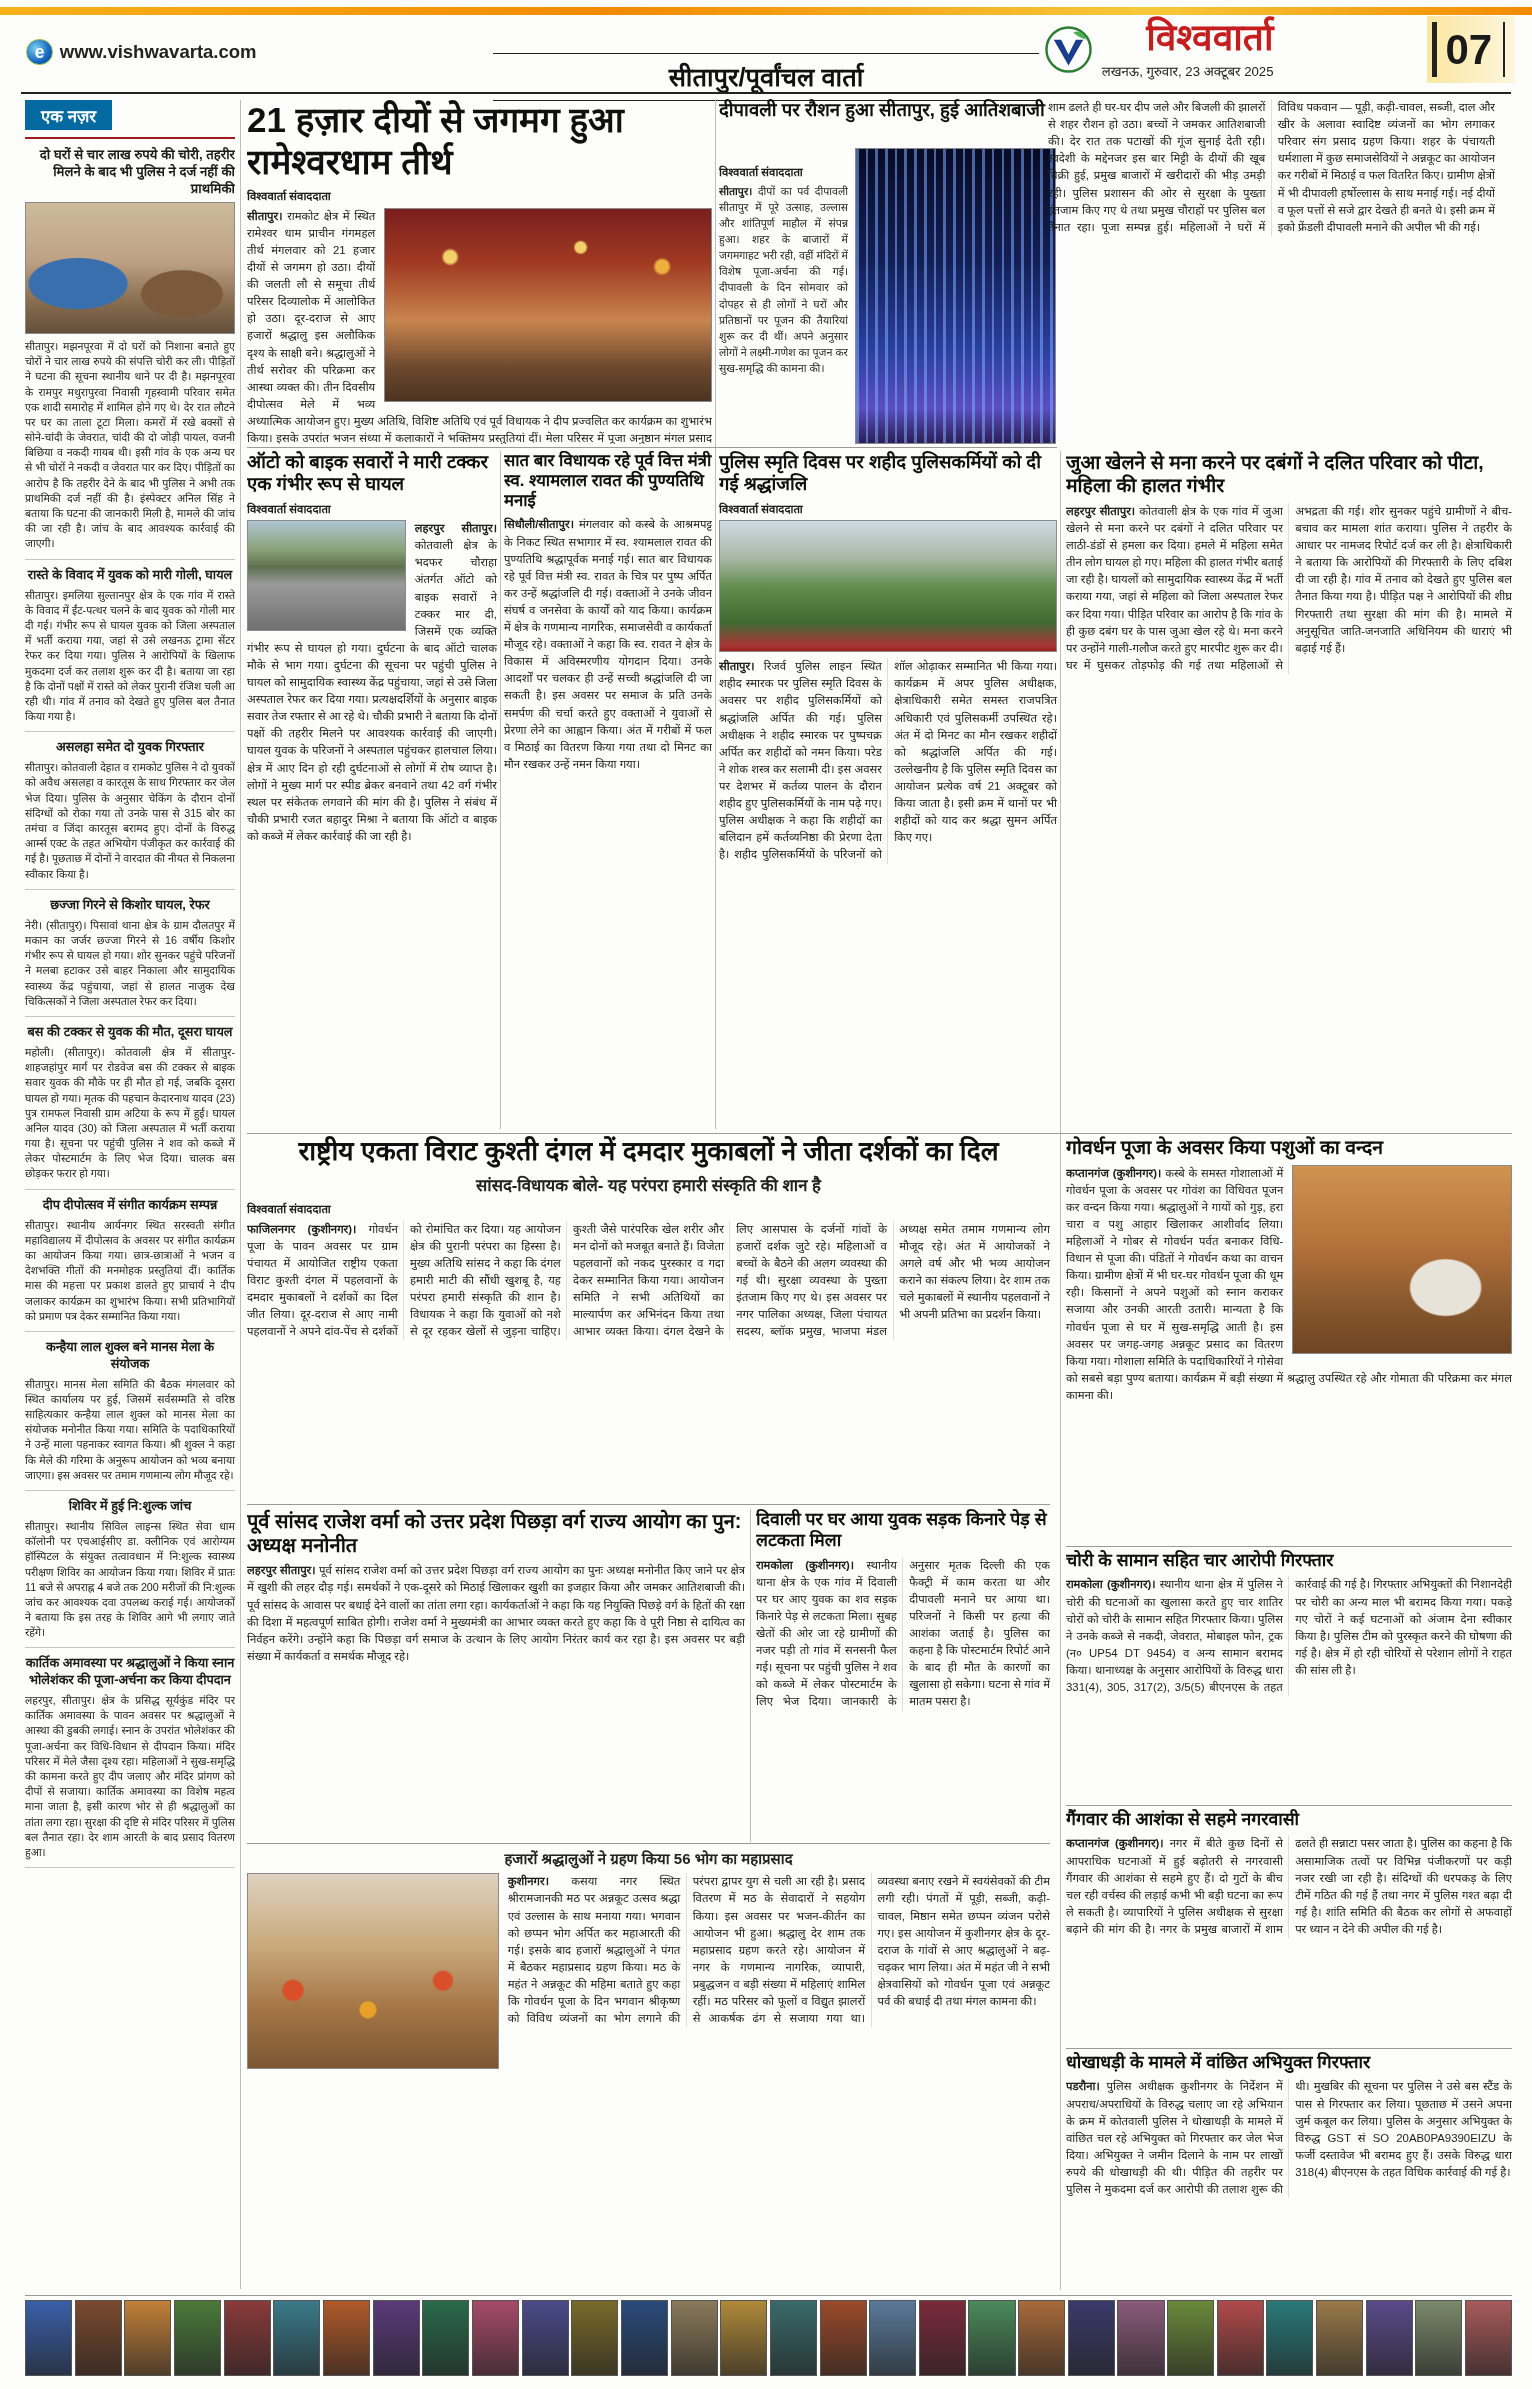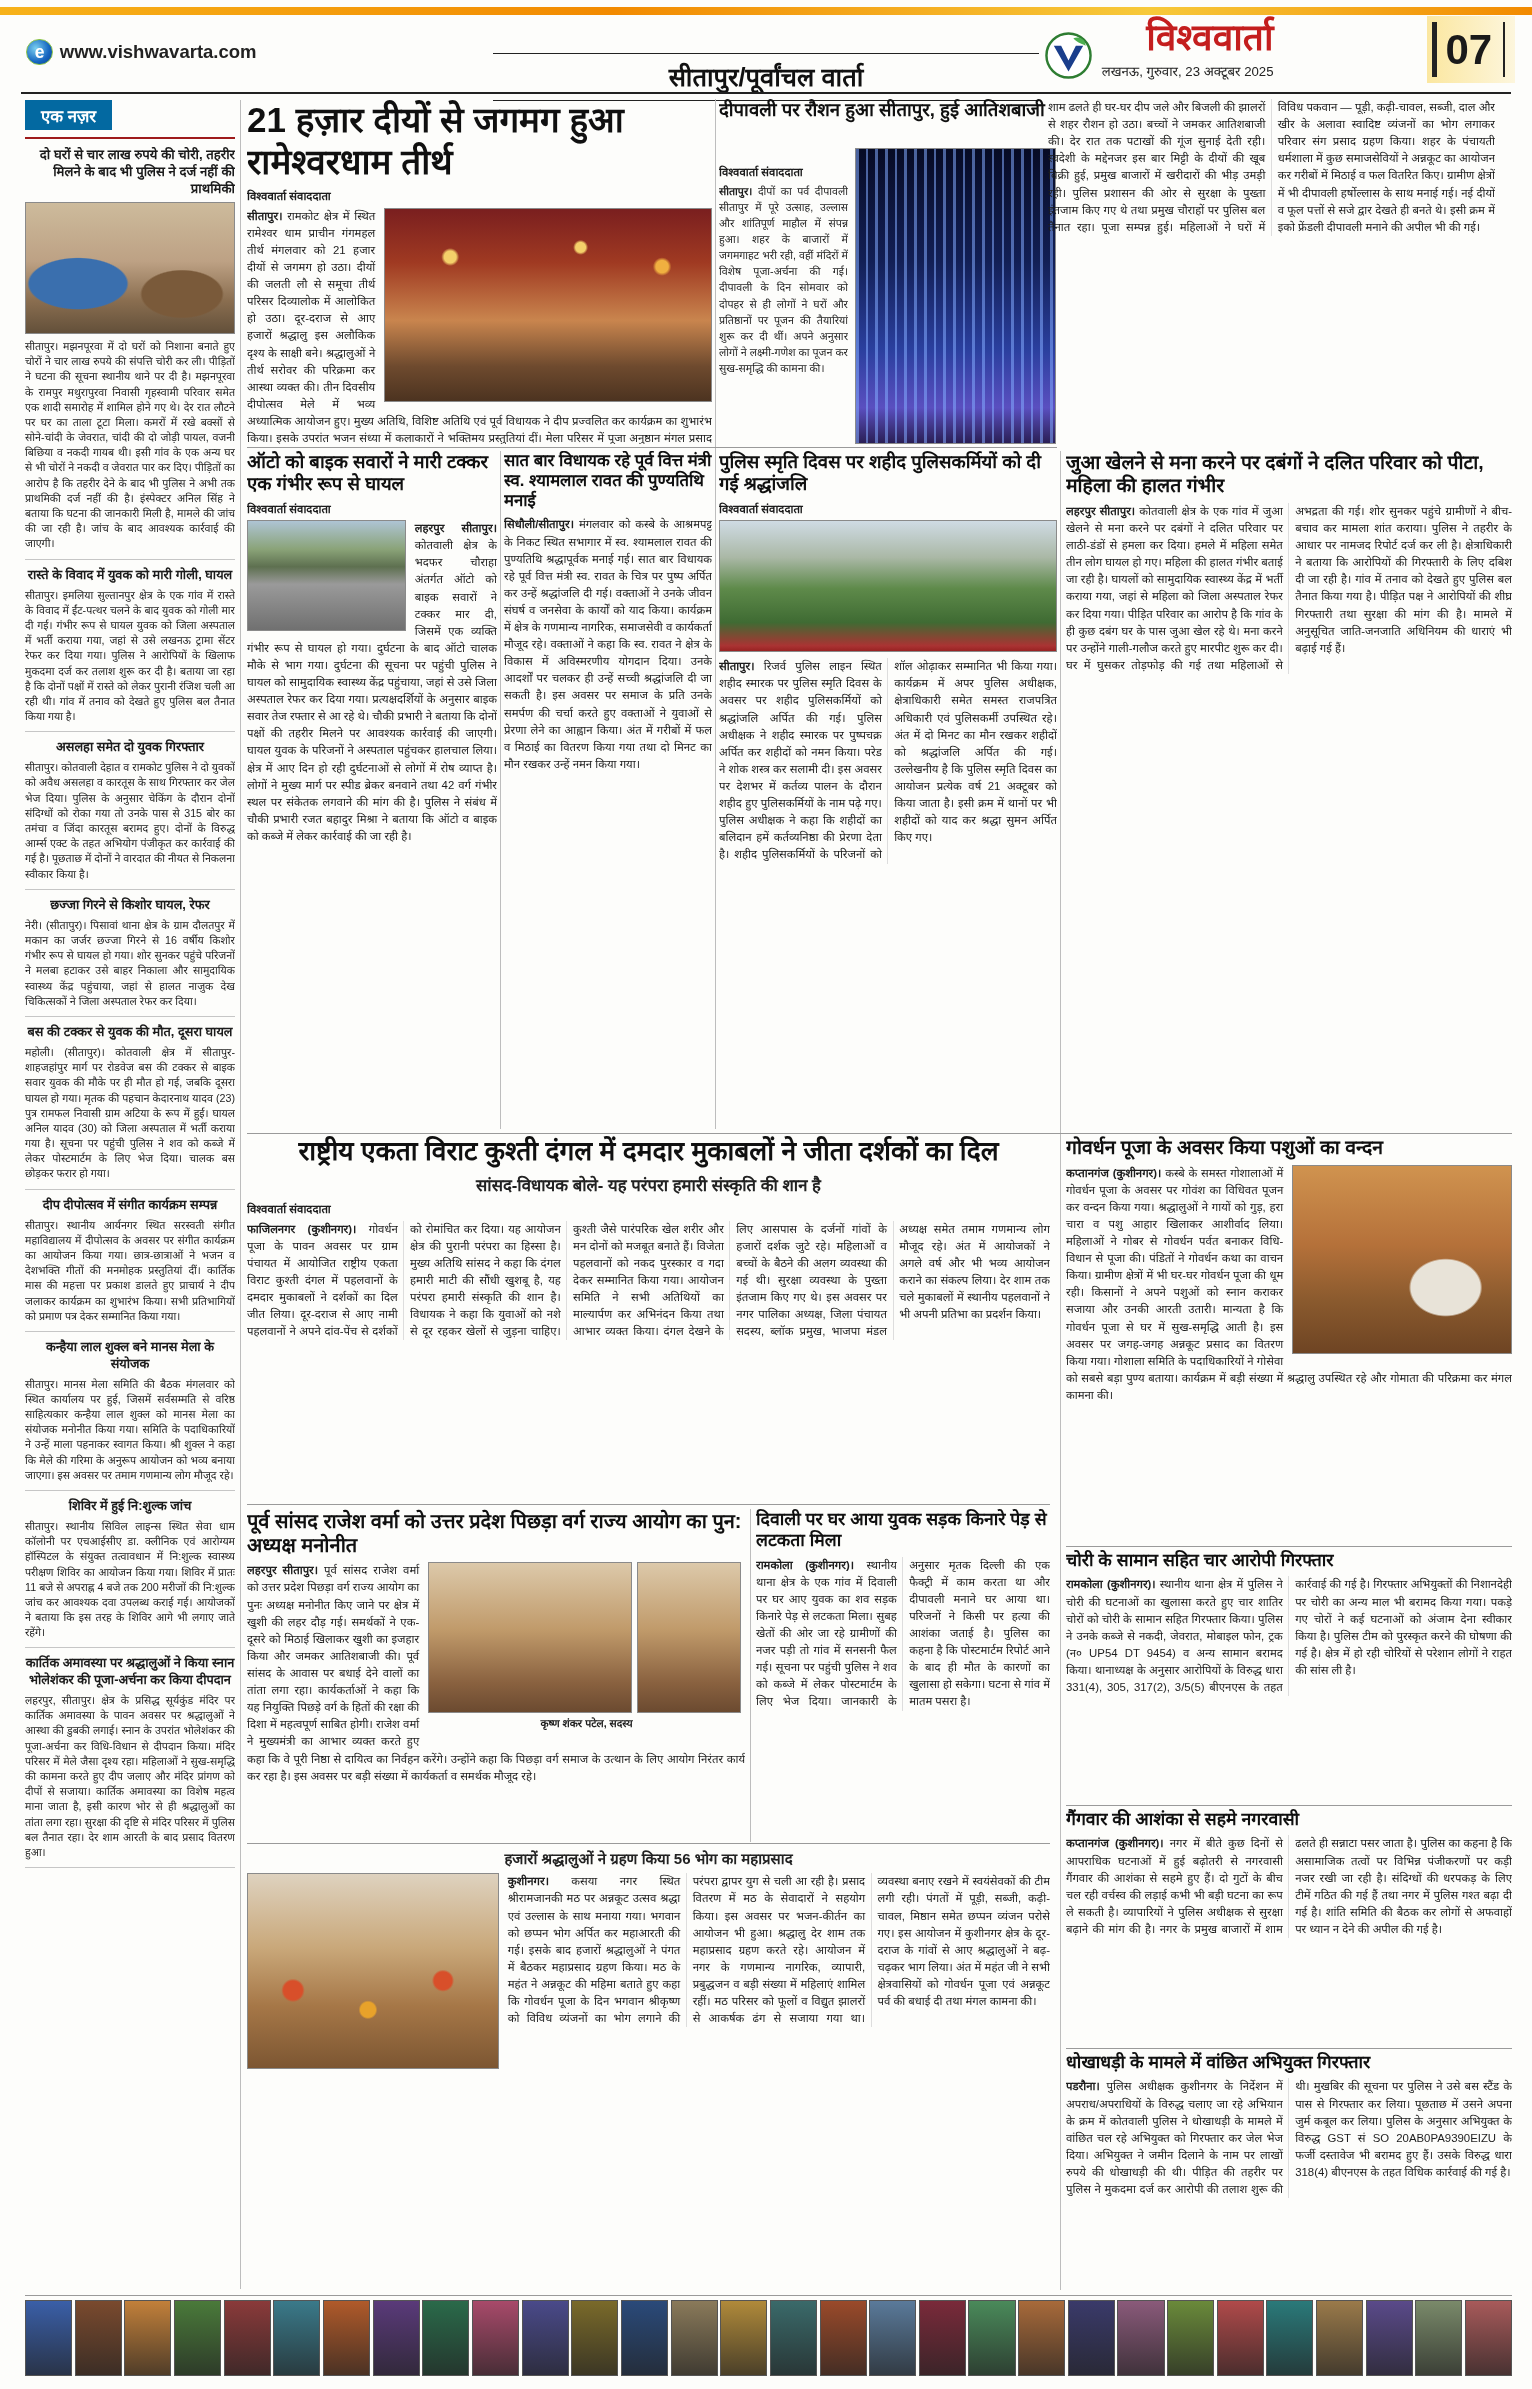--- a/index.html
+++ b/index.html
@@ -11,21 +11,21 @@
   
   .site { position:absolute; left:26.4px; top:39px; display:flex; align-items:center; gap:7px;
           font-weight:bold; font-size:18.5px; color:#222; }
   .globe { width:26.4px; height:26.4px; border-radius:50%;
            background:radial-gradient(circle at 35% 35%, #7ad0f0, #1565c0 60%, #0b3e8a);
            color:#fff; font-size:17.6px; font-weight:bold; display:flex; align-items:center; justify-content:center;
            border:1.8px solid #8bc34a; }
   .section-title { position:absolute; left:493px; top:30px; width:546px; text-align:center;
            font-size:25.5px; font-weight:bold; color:#111; border-top:1.8px solid #222;
            border-bottom:1.8px solid #222; padding:5.3px 0 7px;margin-top:23px; }
-  .brandwrap { position:absolute; left:1044px; top:19.4px; display:flex; gap:8.8px; align-items:flex-end; }
+  .brandwrap { position:absolute; left:1044px; top:19.4px; display:flex; gap:8.8px; align-items:center; }
   .brandlogo { width:49px; height:49px; }
   .brandtxt { display:flex; flex-direction:column; align-items:flex-end; }
   .brandname { font-size:37px; font-weight:bold; color:#c41e1e; line-height:1; }
   .branddate { font-size:13.2px; color:#222; margin-top:5.3px; }
   .pagenum { position:absolute; left:1427px; top:16px; width:88px; height:67px;
              background:linear-gradient(90deg,#fbe7a0,#fdf6dd); display:flex; align-items:center; }
   .pagenum .bar { width:4.4px; height:55px; background:#222; margin:0 8.8px 0 5.3px; }
   .pagenum .num { font-size:42px; font-weight:bold; color:#1a1a1a; }
   .pagenum .bar2 { width:2.6px; height:55px; background:#222; margin-left:10.6px; }
   .headrule { position:absolute; left:21px; top:92px; width:1490px; height:1.8px; background:#222; }
@@ -220,27 +220,20 @@
     <h2 class="headline" style="font-size:19.4px;">गोवर्धन पूजा के अवसर किया पशुओं का वन्दन</h2>
     <div>
       <div class="photo ph-govardhan ph-right" style="width:220px;height:189px;"></div>
       <p class="body"><b>कप्तानगंज (कुशीनगर)। </b><span>कस्बे के समस्त गोशालाओं में गोवर्धन पूजा के अवसर पर गोवंश का विधिवत पूजन कर वन्दन किया गया। श्रद्धालुओं ने गायों को गुड़, हरा चारा व पशु आहार खिलाकर आशीर्वाद लिया। महिलाओं ने गोबर से गोवर्धन पर्वत बनाकर विधि-विधान से पूजा की। पंडितों ने गोवर्धन कथा का वाचन किया। ग्रामीण क्षेत्रों में भी घर-घर गोवर्धन पूजा की धूम रही। किसानों ने अपने पशुओं को स्नान कराकर सजाया और उनकी आरती उतारी। मान्यता है कि गोवर्धन पूजा से घर में सुख-समृद्धि आती है। इस अवसर पर जगह-जगह अन्नकूट प्रसाद का वितरण किया गया। गोशाला समिति के पदाधिकारियों ने गोसेवा को सबसे बड़ा पुण्य बताया। कार्यक्रम में बड़ी संख्या में श्रद्धालु उपस्थित रहे और गोमाता की परिक्रमा कर मंगल कामना की।</span></p>
     </div>
   </div>
 
   <div class="block" style="left:247px;top:1509px;width:498px;height:333px;">
     <h2 class="headline" style="font-size:20px;">पूर्व सांसद राजेश वर्मा को उत्तर प्रदेश पिछड़ा वर्ग राज्य आयोग का पुन: अध्यक्ष मनोनीत</h2>
     <div>
-      <div class="ph-right" style="width:317px;">
-        <div style="display:flex;gap:5.3px;">
-          <div class="photo ph-verma" style="width:204px;height:151px;"></div>
-          <div class="photo ph-verma" style="width:104px;height:151px;"></div>
-        </div>
-        <div class="caption">कृष्ण शंकर पटेल, सदस्य</div>
-      </div>
       <p class="body"><b>लहरपुर सीतापुर। </b><span>पूर्व सांसद राजेश वर्मा को उत्तर प्रदेश पिछड़ा वर्ग राज्य आयोग का पुनः अध्यक्ष मनोनीत किए जाने पर क्षेत्र में खुशी की लहर दौड़ गई। समर्थकों ने एक-दूसरे को मिठाई खिलाकर खुशी का इजहार किया और जमकर आतिशबाजी की। पूर्व सांसद के आवास पर बधाई देने वालों का तांता लगा रहा। कार्यकर्ताओं ने कहा कि यह नियुक्ति पिछड़े वर्ग के हितों की रक्षा की दिशा में महत्वपूर्ण साबित होगी। राजेश वर्मा ने मुख्यमंत्री का आभार व्यक्त करते हुए कहा कि वे पूरी निष्ठा से दायित्व का निर्वहन करेंगे। उन्होंने कहा कि पिछड़ा वर्ग समाज के उत्थान के लिए आयोग निरंतर कार्य कर रहा है। इस अवसर पर बड़ी संख्या में कार्यकर्ता व समर्थक मौजूद रहे।</span></p>
     </div>
   </div>
 
   <div class="block" style="left:756px;top:1509px;width:294px;height:333px;">
     <h2 class="headline" style="font-size:17.6px;">दिवाली पर घर आया युवक सड़क किनारे पेड़ से लटकता मिला</h2>
     <p class="body cols2"><b>रामकोला (कुशीनगर)। </b><span>स्थानीय थाना क्षेत्र के एक गांव में दिवाली पर घर आए युवक का शव सड़क किनारे पेड़ से लटकता मिला। सुबह खेतों की ओर जा रहे ग्रामीणों की नजर पड़ी तो गांव में सनसनी फैल गई। सूचना पर पहुंची पुलिस ने शव को कब्जे में लेकर पोस्टमार्टम के लिए भेज दिया। जानकारी के अनुसार मृतक दिल्ली की एक फैक्ट्री में काम करता था और दीपावली मनाने घर आया था। परिजनों ने किसी पर हत्या की आशंका जताई है। पुलिस का कहना है कि पोस्टमार्टम रिपोर्ट आने के बाद ही मौत के कारणों का खुलासा हो सकेगा। घटना से गांव में मातम पसरा है।</span></p>
   </div>
 
   <div class="block" style="left:247px;top:1848px;width:803px;height:442px;">

